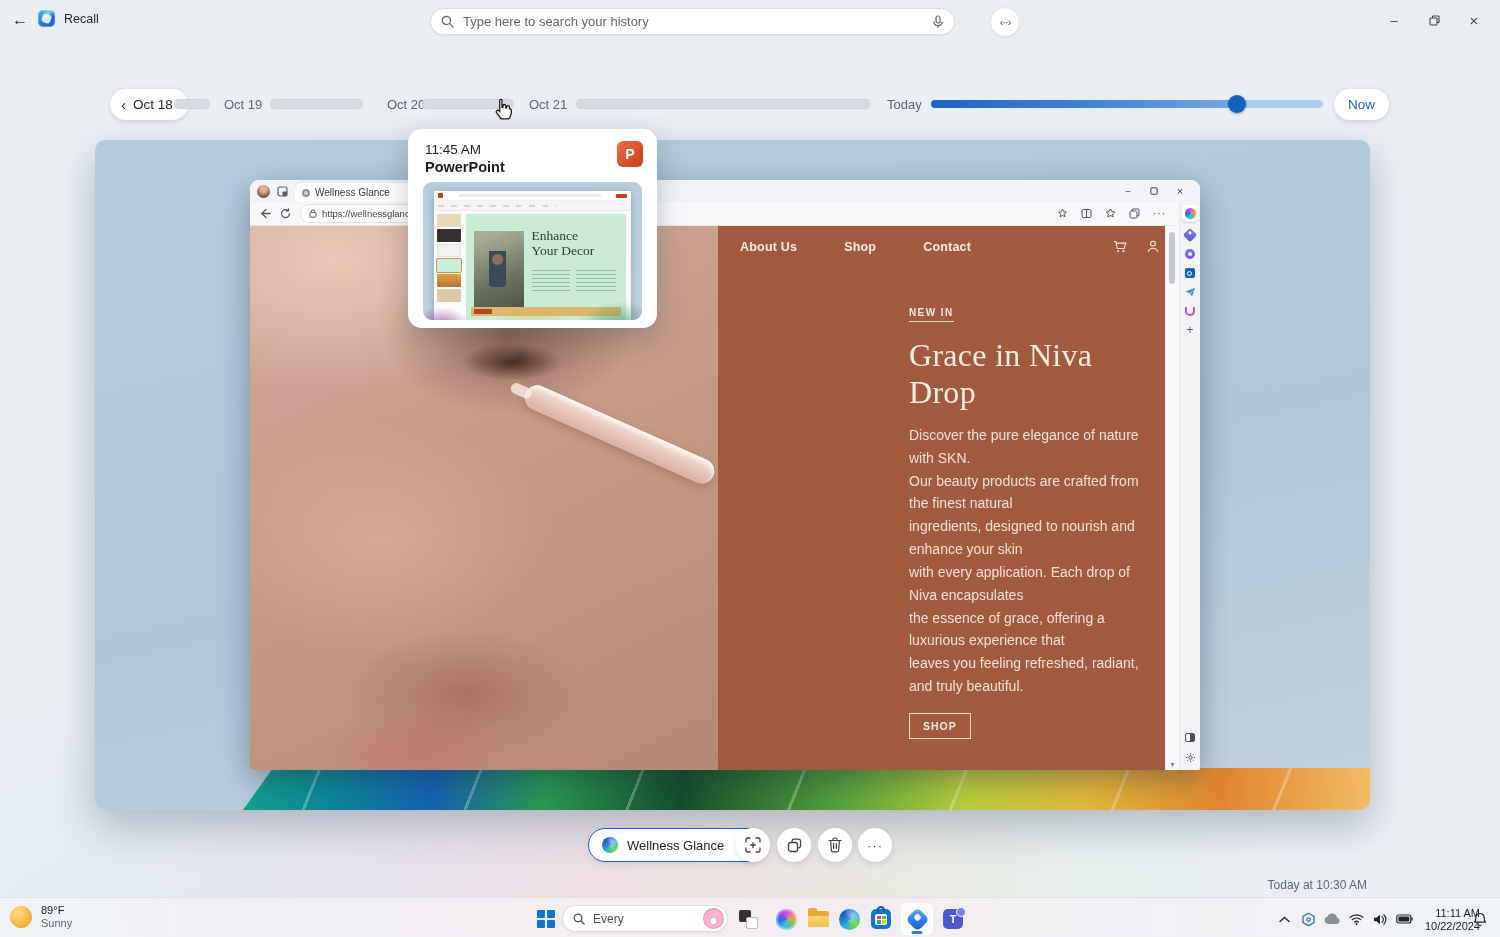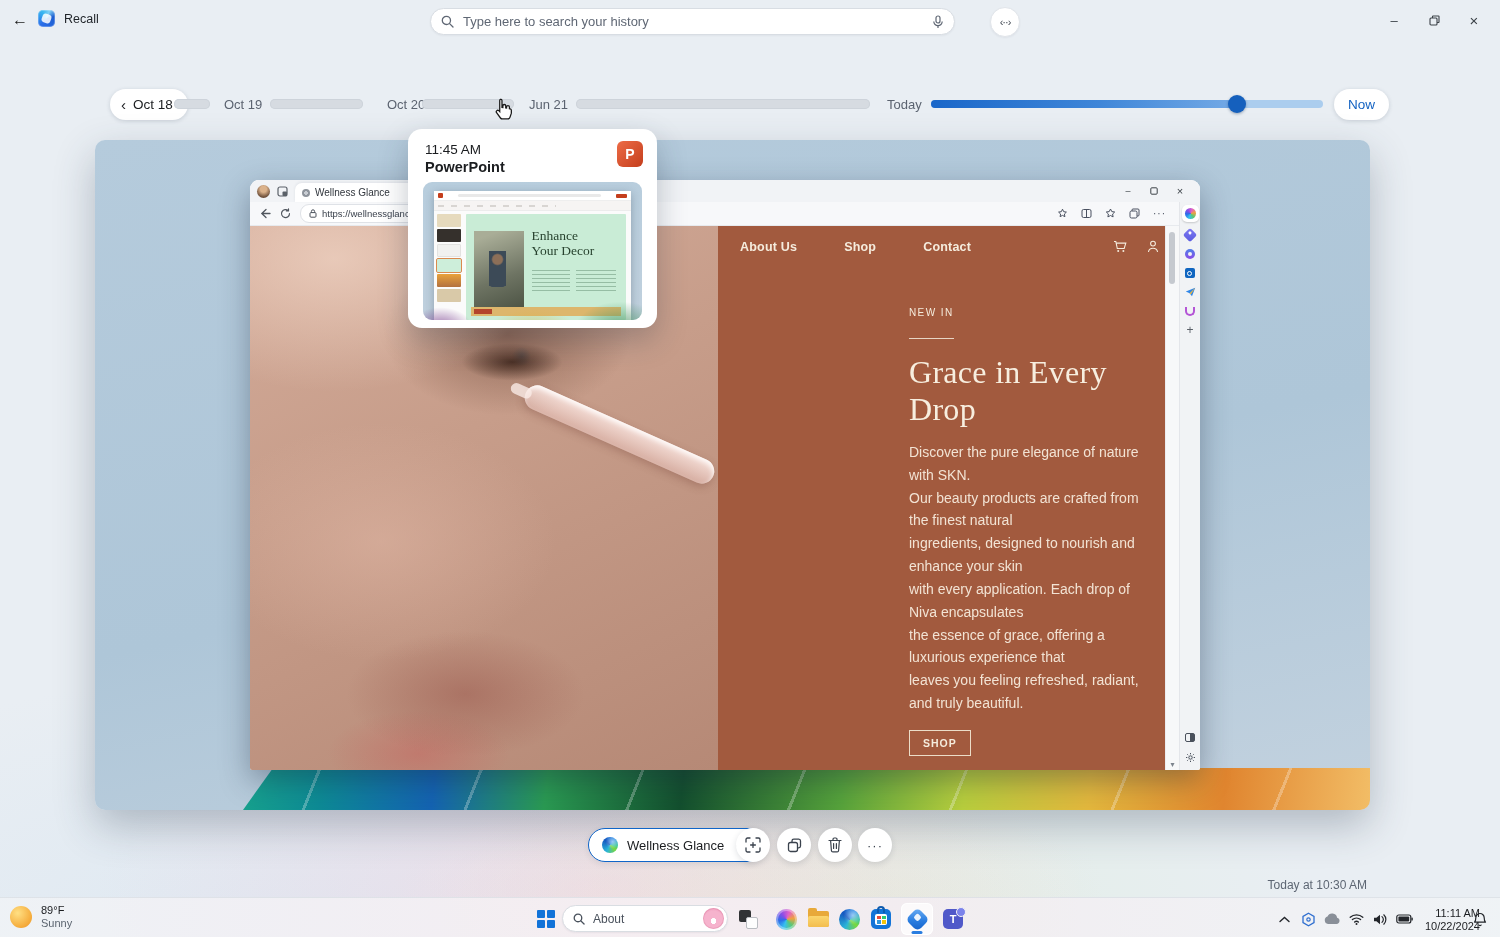--- a/index.html
+++ b/index.html
@@ -96,21 +96,21 @@
     radial-gradient(170px 90px at 46% 86%, rgba(148,79,69,.45), transparent 70%),
     radial-gradient(130px 62px at 36% 97%, rgba(196,104,98,.55), transparent 70%);}
   .dropper{position:absolute;left:57%;top:36%;width:205px;height:25px;border-radius:13px;transform:rotate(24deg);background:linear-gradient(180deg,rgba(252,233,228,.9),rgba(232,193,186,.55));box-shadow:inset 0 3px 5px rgba(255,255,255,.85),0 3px 8px rgba(110,55,45,.3);}
   .dropper::after{content:"";position:absolute;left:-16px;top:7px;width:22px;height:11px;border-radius:6px;background:rgba(250,235,230,.8);}
   .terra{position:absolute;left:468px;right:0;top:0;bottom:0;background:#a25a3e;color:#f5ecdd;}
   .site-nav{position:absolute;left:22px;top:14px;display:flex;gap:47px;font-size:12.5px;font-weight:bold;letter-spacing:.2px;}
   .site-nav span{cursor:pointer;}
   .nav-cart{position:absolute;right:52px;top:14px;cursor:pointer;}
   .nav-user{position:absolute;right:20px;top:14px;cursor:pointer;}
   .hero{position:absolute;left:191px;top:76px;width:250px;}
-  .eyebrow{display:inline-block;font-size:10px;font-weight:normal;letter-spacing:1.4px;padding-bottom:20px;border-bottom:1px solid rgba(245,236,221,.85);}
+  .eyebrow{display:inline-block;font-size:10px;font-weight:bold;letter-spacing:1.4px;padding-bottom:3px;border-bottom:1px solid rgba(245,236,221,.85);}
   .headline{font-family:"Liberation Serif",serif;font-size:32px;letter-spacing:.3px;margin-top:15px;color:#f7eedf;}
   .herobody{margin-top:13px;font-size:14px;line-height:1.63;color:#f2e3d4;white-space:pre-line;}
   .shopbtn{margin-top:15px;display:inline-block;border:1px solid #ecddc8;padding:6px 13px;font-size:10.5px;font-weight:bold;letter-spacing:1px;cursor:pointer;}
   .wordmark{position:absolute;left:20px;top:326px;font-family:"Liberation Serif",serif;font-weight:600;font-size:265px;line-height:1;letter-spacing:2px;color:#f4ebdc;z-index:3;pointer-events:none;}
   .vscroll{position:absolute;right:0;top:0;bottom:0;width:13px;background:#f7f8f9;border-left:1px solid #ececef;z-index:4;cursor:pointer;}
   .vscroll .vth{position:absolute;top:6px;left:3px;width:6px;height:52px;border-radius:3px;background:#c5c9cf;}
   .vscroll .varr{position:absolute;bottom:1px;left:0;right:0;text-align:center;font-size:8px;color:#7d848d;}
   .sidebar{position:absolute;right:0;top:22px;bottom:0;width:21px;background:#f1f3f5;border-left:1px solid #e4e6ea;display:flex;flex-direction:column;align-items:center;padding:3px 0 7px;gap:7px;box-sizing:border-box;z-index:5;}
   .cop-chip{width:17px;height:17px;background:#fff;border-radius:5px;box-shadow:0 1px 2px rgba(0,0,0,.18);display:grid;place-items:center;cursor:pointer;}
   .cop-ball{width:11px;height:11px;border-radius:50%;background:conic-gradient(from 200deg,#37c0f0,#2a6de8,#8a4de8,#e060c8,#f0a040,#58c878,#37c0f0);}
@@ -219,21 +219,21 @@
 
   <div class="abs day-pill">
     <span class="chev">‹</span>
     <span>Oct 18</span>
   </div>
   <div class="abs tbar" style="left:174px;width:36px;"></div>
   <span class="abs day-label" style="left:224px;">Oct 19</span>
   <div class="abs tbar" style="left:270px;width:93px;"></div>
   <span class="abs day-label" style="left:387px;">Oct 20</span>
   <div class="abs tbar" style="left:422px;width:92px;"></div>
-  <span class="abs day-label" style="left:529px;">Jun 21</span>
+  <span class="abs day-label" style="left:529px;">Oct 21</span>
   <div class="abs tbar" style="left:576px;width:294px;"></div>
   <span class="abs day-label" style="left:887px;">Today</span>
   <div class="abs slider">
     <div class="fill" style="width: 78%;"></div>
     <div class="thumb" style="left: calc(78% - 9px);"></div>
   </div>
   <div class="abs now-pill">Now</div>
 
   <div class="abs snapshot">
     <div class="bloom"></div>
@@ -329,21 +329,21 @@
               </svg>
           </span>
           <span class="nav-user">
             <svg width="12" height="13" viewBox="0 0 12 13">
                 <circle cx="6" cy="3.6" r="2.4" fill="none" stroke="#f5ecdd" stroke-width="1.1"></circle>
                 <path d="M1.4 12a4.7 4.7 0 0 1 9.2 0" fill="none" stroke="#f5ecdd" stroke-width="1.1"></path>
               </svg>
           </span>
           <div class="hero">
             <span class="eyebrow">NEW IN</span>
-            <div class="headline">Grace in Every Drop</div>
+            <div class="headline">Grace in Niva Drop</div>
             <div class="herobody">Discover the pure elegance of nature with SKN.
 Our beauty products are crafted from the finest natural
 ingredients, designed to nourish and enhance your skin
 with every application. Each drop of Niva encapsulates
 the essence of grace, offering a luxurious experience that
 leaves you feeling refreshed, radiant, and truly beautiful.</div>
             <span class="shopbtn">SHOP</span>
           </div>
         </div>
         <div class="vscroll">
@@ -474,21 +474,21 @@
         <i></i>
       </span>
   </div>
   <div class="abs tb-search">
     <span>
       <svg width="12" height="12" viewBox="0 0 13 13">
           <circle cx="5.4" cy="5.4" r="4.1" fill="none" stroke="#49515c" stroke-width="1.4"></circle>
           <line x1="8.6" y1="8.6" x2="12" y2="12" stroke="#49515c" stroke-width="1.4" stroke-linecap="round"></line>
         </svg>
     </span>
-    <span class="slbl">About</span>
+    <span class="slbl">Every</span>
     <span class="lotus"></span>
   </div>
   <div class="abs tbic" style="left:735px;">
     <span class="taskview">
         <span class="b1"></span>
         <span class="b2"></span>
       </span>
   </div>
   <div class="abs tbic" style="left:773px;">
     <span class="copball"></span>

